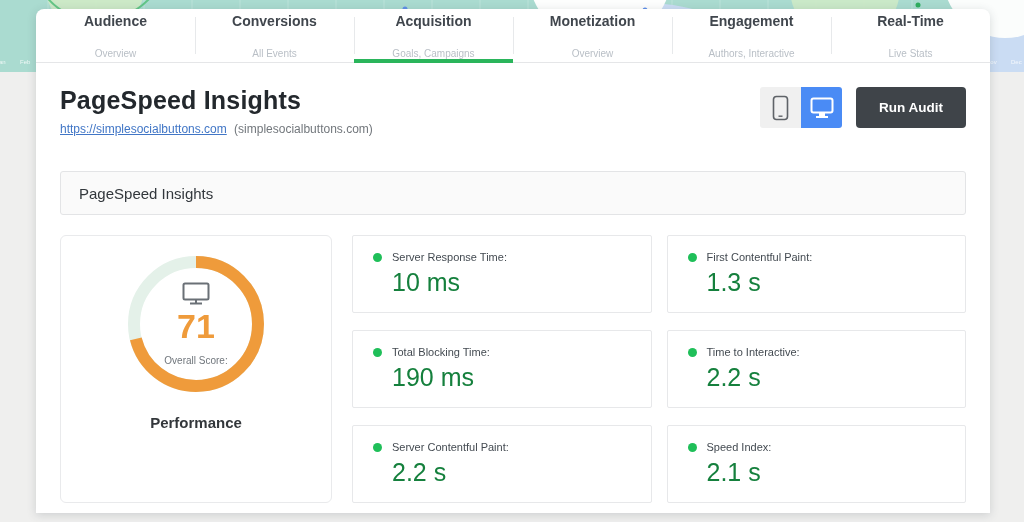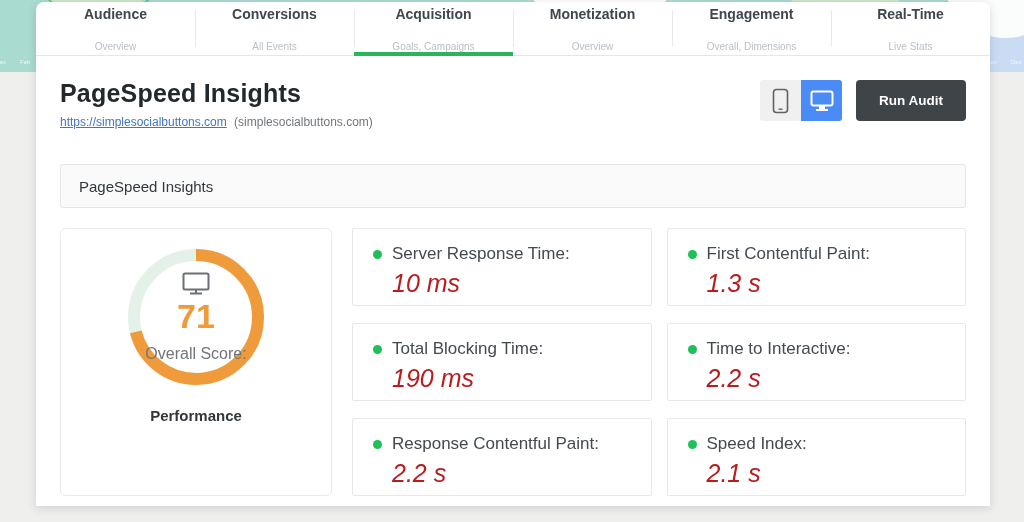--- a/index.html
+++ b/index.html
@@ -4,21 +4,21 @@
 <style>
   * { margin:0; padding:0; box-sizing:border-box; }
   html,body { width:1024px; height:522px; overflow:hidden; }
   body { background:#efefee; font-family:"Liberation Sans", sans-serif; position:relative; }
 
   
   .bg-strip { position:absolute; top:0; left:0; width:1024px; height:72px; }
 
   
   .main-card {
-    position:absolute; left:36px; top:2px; width:954px; height:504px;
+    position:absolute; left:36px; top:9px; width:954px; height:504px;
     background:#ffffff; border-radius:8px 8px 0 0;
     box-shadow:0 2px 10px rgba(50,60,70,.18);
   }
 
   
   .nav { display:flex; height:54px; border-bottom:1px solid #e5e6e8; position:relative; }
   .tab { flex:1 1 0; display:flex; flex-direction:column; align-items:center; justify-content:center;
          position:relative; cursor:pointer; }
   .tab + .tab::before { content:""; position:absolute; left:0; top:8px; bottom:8px; width:1px; background:#e7e9eb; }
   .tab .t-label { font-size:14px; font-weight:bold; color:#40464d; }
@@ -45,33 +45,33 @@
   .panel-header { height:44px; background:#fafafa; border:1px solid #e3e4e6; border-radius:3px;
                   display:flex; align-items:center; padding:0 18px; font-size:15px; color:#32373c; }
   .panel-body { margin-top:20px; display:flex; gap:20px; }
 
   
   .gauge-card { width:272px; min-height:268px; background:#fff; border:1px solid #e9eaec; border-radius:6px;
                 display:flex; flex-direction:column; align-items:center; padding:13px 14px 12px 14px; flex:0 0 auto; }
   .gauge-wrap { position:relative; width:150px; height:150px; }
   .gauge-center { position:absolute; inset:0; display:flex; flex-direction:column; align-items:center; justify-content:center; }
   .gauge-score { font-size:34px; font-weight:bold; color:#ef9b3b; line-height:1; margin-top:4px; }
-  .gauge-sub { font-size:16px; color:#70767c; margin-top:12px; }
+  .gauge-sub { font-size:10px; color:#70767c; margin-top:12px; }
   .perf-title { margin-top:15px; font-size:15px; font-weight:bold; color:#33373b; }
   .disclaimer { margin-top:10px; font-size:11.5px; color:#8b9298; text-align:center; line-height:1.5; padding:0 6px; }
   .disclaimer .dlink { color:#4176c6; text-decoration:underline; cursor:pointer; }
 
   
   .metric-grid { flex:1 1 auto; display:grid; grid-template-columns:1fr 1fr; column-gap:15px; row-gap:17px;
                  align-content:start; }
   .metric-card { height:78px; background:#fff; border:1px solid #e7e8ea; border-radius:2px; padding:15px 20px 0 20px; }
   .metric-label-row { display:flex; align-items:center; }
   .metric-dot { width:9px; height:9px; border-radius:50%; background:#1fbf59; flex:0 0 auto; }
-  .metric-label { margin-left:10px; font-size:17px; color:#434a51; }
-  .metric-value { margin-left:19px; margin-top:5px; font-size:25px; color:#b91c1c;font-style:italic; }
+  .metric-label { margin-left:10px; font-size:11px; color:#434a51; }
+  .metric-value { margin-left:19px; margin-top:5px; font-size:25px; color:#15803d; }
 </style>
 </head>
 <body>
 
 <svg class="bg-strip" width="1024" height="72" viewBox="0 0 1024 72" preserveAspectRatio="none">
   <rect x="0" y="0" width="1024" height="72" fill="#aadbd0"></rect>
   <g stroke="#ffffff" stroke-opacity="0.22" stroke-width="1">
     <line x1="48" y1="0" x2="48" y2="72"></line>
       <line x1="96" y1="0" x2="96" y2="72"></line>
       <line x1="144" y1="0" x2="144" y2="72"></line>
@@ -130,21 +130,21 @@
     <div class="tab active">
       <span class="t-label">Acquisition</span>
       <span class="t-sub">Goals, Campaigns</span>
     </div>
     <div class="tab">
       <span class="t-label">Monetization</span>
       <span class="t-sub">Overview</span>
     </div>
     <div class="tab">
       <span class="t-label">Engagement</span>
-      <span class="t-sub">Overall, Dimensions</span>
+      <span class="t-sub">Authors, Interactive</span>
     </div>
     <div class="tab">
       <span class="t-label">Real-Time</span>
       <span class="t-sub">Live Stats</span>
     </div>
   </nav>
 
   <div class="header-row">
     <div>
       <h1 class="page-title">PageSpeed Insights</h1>
@@ -224,21 +224,21 @@
         <div class="metric-card">
           <div class="metric-label-row">
             <span class="metric-dot"></span>
             <span class="metric-label">Time to Interactive:</span>
           </div>
           <div class="metric-value">2.2 s</div>
         </div>
         <div class="metric-card">
           <div class="metric-label-row">
             <span class="metric-dot"></span>
-            <span class="metric-label">Response Contentful Paint:</span>
+            <span class="metric-label">Server Contentful Paint:</span>
           </div>
           <div class="metric-value">2.2 s</div>
         </div>
         <div class="metric-card">
           <div class="metric-label-row">
             <span class="metric-dot"></span>
             <span class="metric-label">Speed Index:</span>
           </div>
           <div class="metric-value">2.1 s</div>
         </div>

